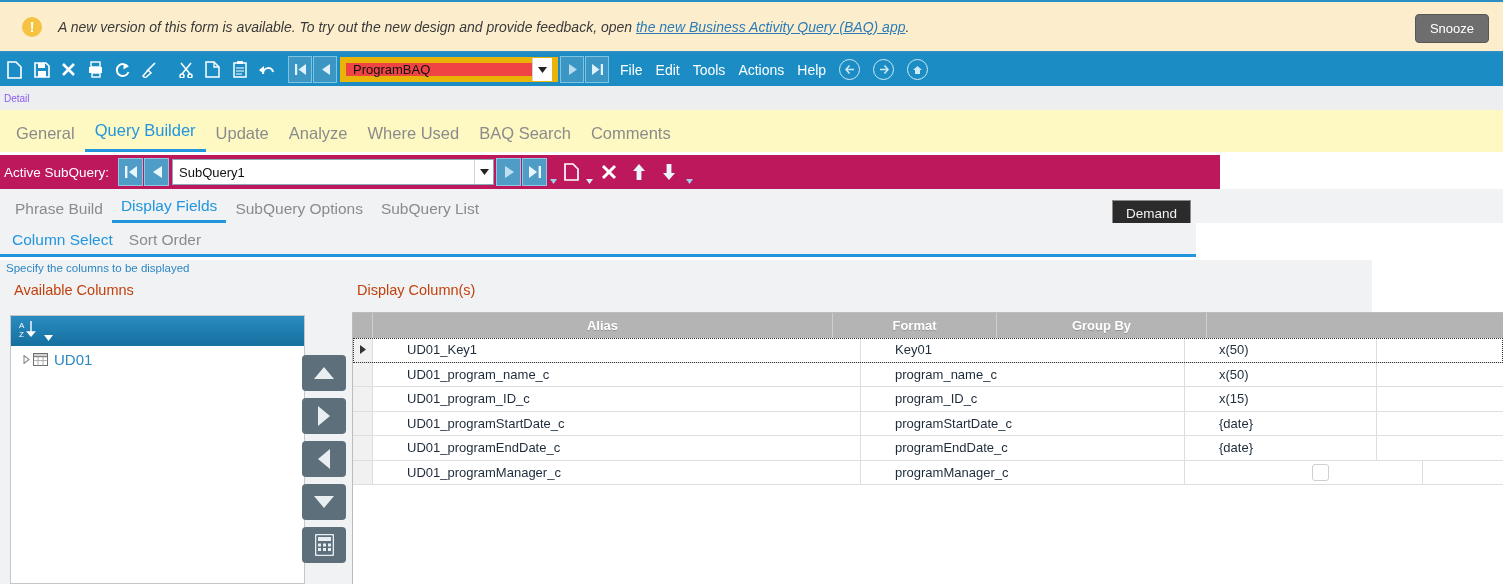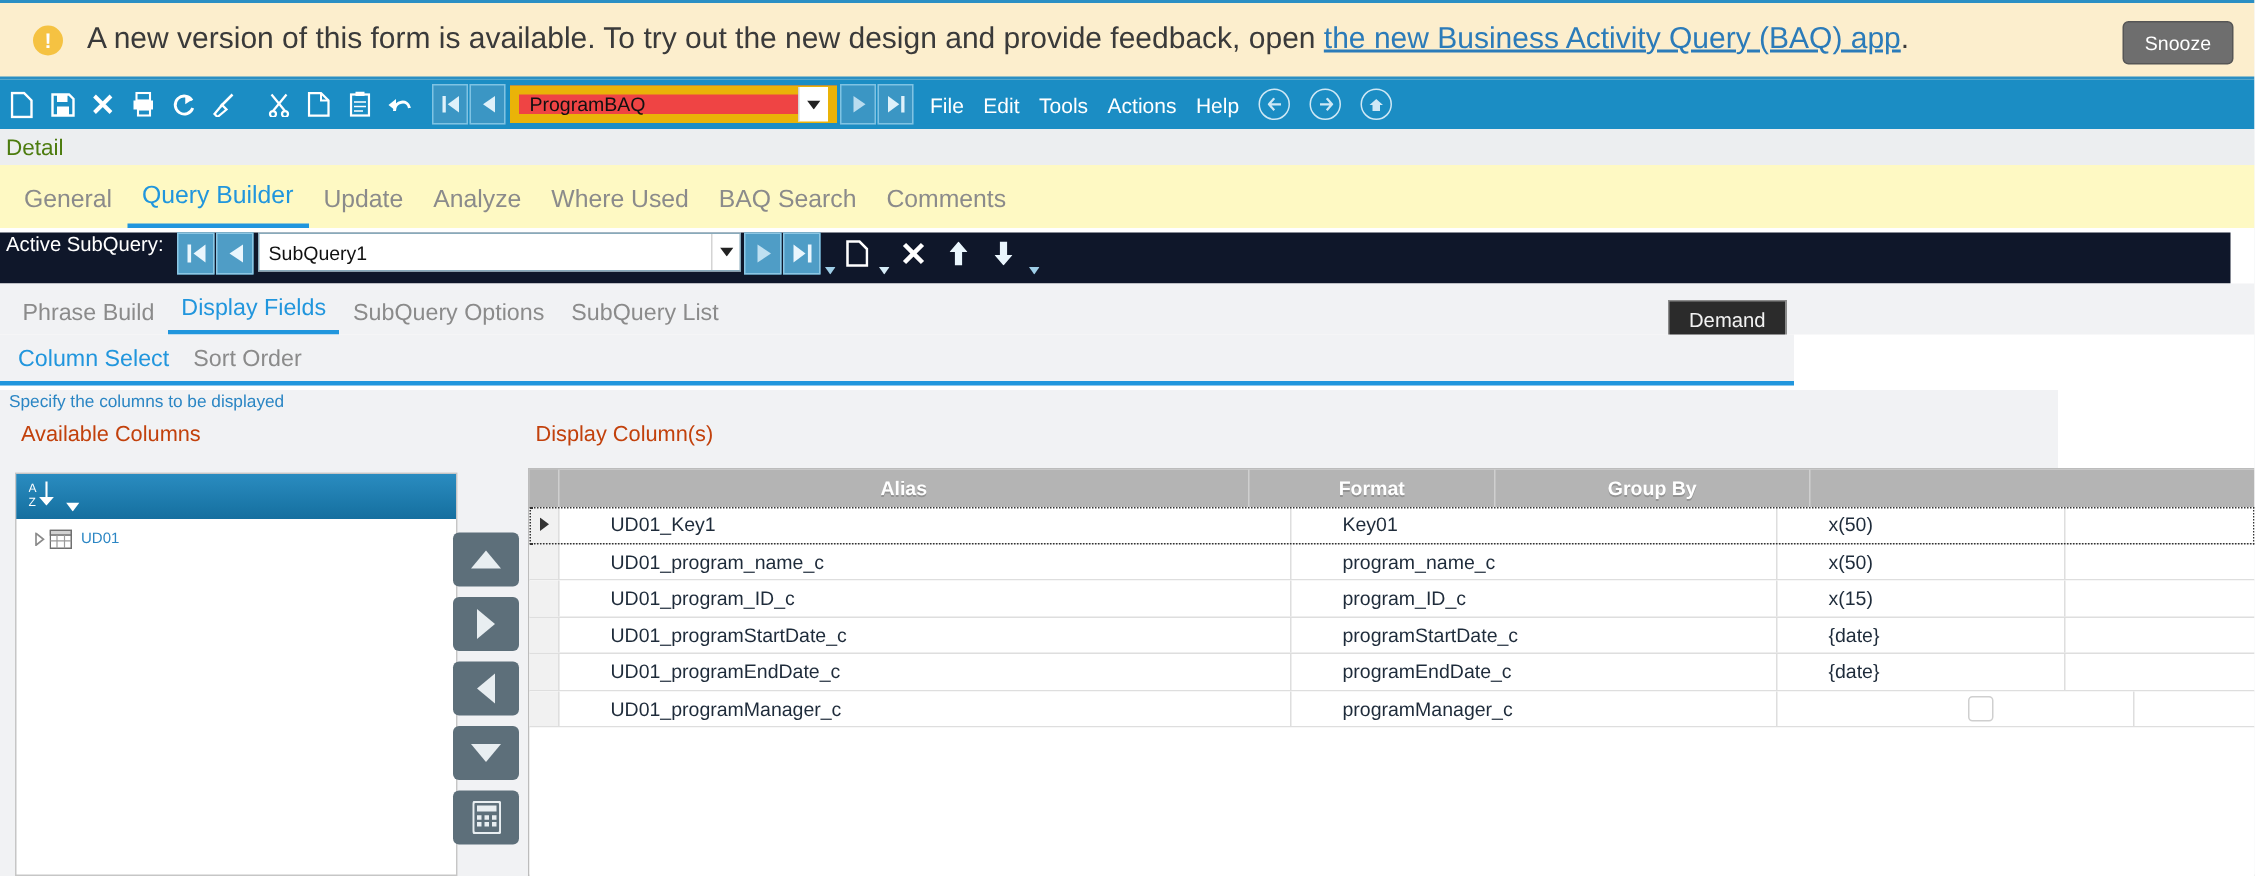--- a/index.html
+++ b/index.html
@@ -24,21 +24,21 @@
     display:flex;align-items:center;
   }
   .banner-icon{
     width:20px;height:20px;border-radius:50%;
     background:#f5c242;color:#fff;
     font-weight:bold;font-size:14px;
     display:flex;align-items:center;justify-content:center;
     margin-left:22px;margin-right:16px;flex:none;
     line-height:1;
   }
-  .banner-text{font-size:20px;color:#3a3a3a;white-space:nowrap;}
+  .banner-text{font-size:14px;color:#3a3a3a;white-space:nowrap;font-style:italic;}
   .banner-link{color:#2b7bb9;text-decoration:underline;}
   .snooze{
     position:absolute;right:14px;top:12px;
     background:#6e6e6e;color:#fff;border:1px solid #565656;
     border-radius:4px;padding:6px 14px;font-size:13px;
     cursor:pointer;
   }
 
   
   .toolbar{
@@ -81,39 +81,39 @@
     display:flex;align-items:center;justify-content:center;
     margin-right:7px;cursor:pointer;font-size:12px;
   }
 
   
   .detail-bar{
     position:absolute;left:0;top:86px;width:1503px;height:24px;
     background:#eceef0;
     display:flex;align-items:center;
   }
-  .detail-bar .lbl{font-size:15px;color:#4d7c0f;padding-left:4px;}
+  .detail-bar .lbl{font-size:10px;color:#8b5cf6;padding-left:4px;}
 
   
   .tabs1{
     position:absolute;left:0;top:110px;width:1503px;height:42px;
     background:#fef9c3;
     display:flex;align-items:flex-end;padding-left:6px;
     box-sizing:border-box;
   }
   .tabs1 .t{
     font-size:16.5px;color:#8b8b8b;padding:0 10px 9px 10px;
     cursor:pointer;white-space:nowrap;
   }
   .tabs1 .t.active{color:#2196dd;border-bottom:3px solid #2196dd;}
 
   
   .sqbar{
-    position:absolute;left:0;top:155px;width:1487px;height:34px;
-    background:#0f172a;display:flex;align-items:flex-start;
+    position:absolute;left:0;top:155px;width:1220px;height:34px;
+    background:#be185d;display:flex;align-items:center;
   }
   .sqbar .lbl{color:#fff;font-size:13.5px;margin-left:4px;margin-right:9px;white-space:nowrap;}
   .sq-nav{
     width:25px;height:28px;background:#4f9dc6;
     border:1px solid #8cc7e4;box-sizing:border-box;
     display:flex;align-items:center;justify-content:center;
     cursor:pointer;margin-right:1px;
   }
   .sq-combo{
     width:322px;height:26px;background:#fff;border:1px solid #8ab;
@@ -190,21 +190,21 @@
   }
   .tree-node{
     display:flex;align-items:center;height:26px;padding-left:8px;
     cursor:pointer;
   }
   .tree-node .exp{
     width:14px;color:#7b7b7b;font-size:10px;display:flex;
     align-items:center;justify-content:center;
   }
   .tree-node .tbl-ico{margin-right:6px;display:flex;align-items:center;}
-  .tree-node .nm{color:#2b86c4;font-size:10px;}
+  .tree-node .nm{color:#2b86c4;font-size:15px;}
 
   
   .xfer{
     position:absolute;left:302px;top:95px;
     display:flex;flex-direction:column;gap:7px;
   }
   .xbtn{
     width:44px;height:36px;background:#5d6f7a;border-radius:4px;
     display:flex;align-items:center;justify-content:center;cursor:pointer;
   }

